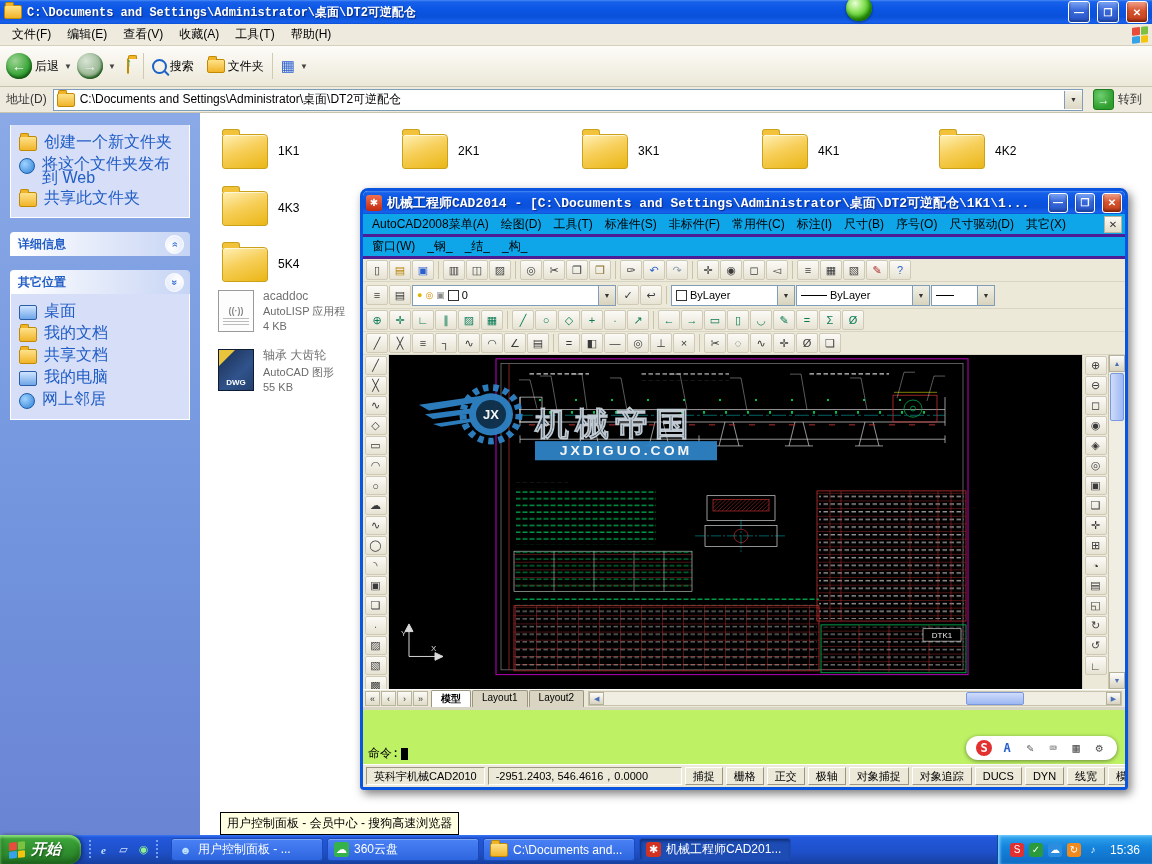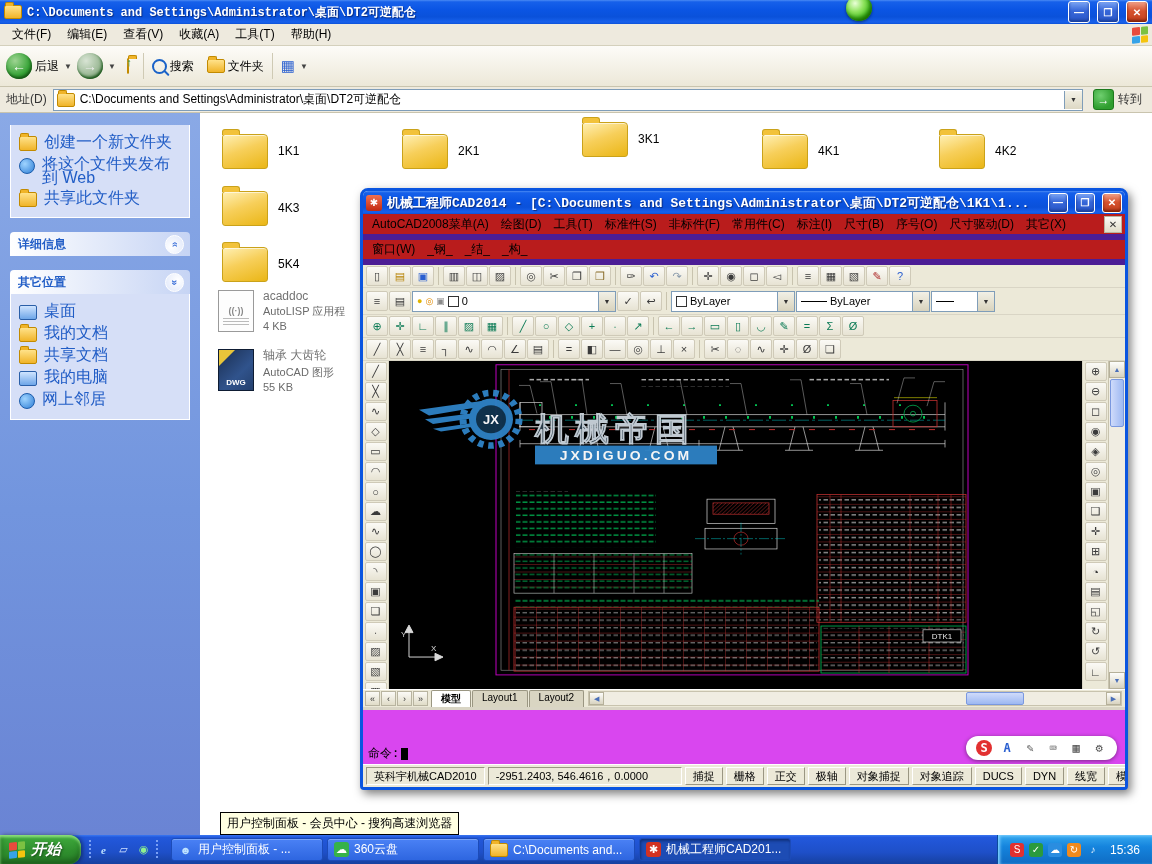--- a/index.html
+++ b/index.html
@@ -100,22 +100,22 @@
   
   #cadwin{position:absolute;left:360px;top:188px;width:768px;height:602px;z-index:10;
     border:3px solid #0a55e0;border-radius:8px 8px 4px 4px;background:#ece9d8;
     box-shadow:3px 4px 10px rgba(0,0,0,.5);display:flex;flex-direction:column;overflow:hidden;box-sizing:border-box;}
   .cad-title{height:23px;flex:none;display:flex;align-items:center;gap:5px;padding:0 3px;border-radius:4px 4px 0 0;
     background:linear-gradient(180deg,#4a8af4 0%,#1660ea 8%,#0b55e4 40%,#0a51da 70%,#1861ec 92%,#0d52d8 100%);}
   .cad-title .xp-title-text{font-size:13px;}
   .cad-title .wbtn{width:18px;height:18px;}
   .appicon{width:16px;height:16px;flex:none;border-radius:3px;background:linear-gradient(#f07050,#c22810);
     color:#fff;font-size:10px;display:flex;align-items:center;justify-content:center;}
-  .cad-menubar{height:20px;flex:none;display:flex;align-items:center;background:#b91c1c;
-    border-bottom:6px solid #4c1d95;font-size:12px;color:#000;padding:0 3px;}
+  .cad-menubar{height:20px;flex:none;display:flex;align-items:center;background:#0ea5e9;
+    border-bottom:3px solid #4c1d95;font-size:12px;color:#000;padding:0 3px;}
   .cad-menubar .mitem{padding:1px 6px;white-space:nowrap;}
   .doc-close{margin-left:auto;width:16px;height:15px;display:flex;align-items:center;justify-content:center;
     font-size:10px;color:#333;border:1px solid #b8b4a0;background:linear-gradient(#fbfaf6,#e0dcc8);}
   .cadtb{flex:none;display:flex;align-items:center;background:#ece9d8;border-bottom:1px solid #d9d5c5;
     padding:1px 3px;gap:1px;overflow:hidden;}
   .tbtn{width:20px;height:18px;flex:none;display:flex;align-items:center;justify-content:center;font-size:11px;
     color:#3a3a3a;background:linear-gradient(#fbfaf6,#e7e3d3);border:1px solid #cfcab8;border-radius:2px;cursor:pointer;}
   .tbsep{width:1px;height:18px;background:#c8c3ae;margin:0 3px;flex:none;}
   .combo{height:19px;flex:none;background:#fff;border:1px solid #7f9db9;display:flex;align-items:center;
     font-size:11px;color:#000;padding-left:4px;gap:3px;overflow:hidden;}
@@ -143,21 +143,21 @@
     color:#333;background:linear-gradient(#fbfaf6,#e0dcc8);border:1px solid #b8b4a0;margin-right:1px;}
   .cadtab{padding:1px 9px;border:1px solid #9a9682;border-bottom:none;background:#d9d5c2;margin-right:1px;
     border-radius:2px 2px 0 0;cursor:pointer;white-space:nowrap;}
   .cadtab.active{background:#fff;font-weight:bold;}
   .hscroll{flex:1;height:13px;margin:0 3px;display:flex;align-items:center;background:#f0ede2;
     border:1px solid #c8c3ae;}
   .hthumb{width:56px;height:11px;margin-left:68%;background:linear-gradient(#cfdbfa,#9db8f2);
     border:1px solid #7a98df;border-radius:2px;}
   .harrow{width:13px;height:11px;flex:none;display:flex;align-items:center;justify-content:center;font-size:7px;
     color:#4a6fb8;background: linear-gradient(#fdfdfb,#d8d3c0);border:1px solid #b5b09a;}
-  .cad-cmd{height:50px;flex:none;background:#d946ef;border-top:3px solid #d9d5c5;position:relative;
+  .cad-cmd{height:50px;flex:none;background:#bef264;border-top:3px solid #d9d5c5;position:relative;
     font-family:"DejaVu Sans Mono",monospace;font-size:12px;color:#000;
     display:flex;flex-direction:column;justify-content:flex-end;padding:2px 5px;}
   .cursor{display:inline-block;width:7px;height:12px;background:#000;vertical-align:middle;margin-left:2px;}
   .sogoubar{position:absolute;right:8px;bottom:4px;height:24px;background:#fff;border-radius:12px;
     box-shadow:0 1px 4px rgba(0,0,0,.45);display:flex;align-items:center;gap:7px;padding:0 10px;}
   .sg-ico{width:16px;height:16px;display:flex;align-items:center;justify-content:center;font-size:12px;
     font-weight:bold;border-radius:3px;}
   .cad-status{height:22px;flex:none;display:flex;align-items:center;gap:3px;padding:0 3px;background:#ece9d8;
     border-top:1px solid #fff;font-size:11px;color:#000;overflow:hidden;white-space:nowrap;}
   .scell{height:16px;display:flex;align-items:center;padding:0 7px;flex:none;
@@ -309,21 +309,21 @@
         </div>
       <div class="filearea" id="filearea">
           <div class="tile" style="left: 22px; top: 16px;">
             <span class="bigfolder"></span>
             <span class="tile-label">1K1</span>
           </div>
           <div class="tile" style="left: 202px; top: 16px;">
             <span class="bigfolder"></span>
             <span class="tile-label">2K1</span>
           </div>
-          <div class="tile" style="left: 382px; top: 4px;">
+          <div class="tile" style="left: 382px; top: 16px;">
             <span class="bigfolder"></span>
             <span class="tile-label">3K1</span>
           </div>
           <div class="tile" style="left: 562px; top: 16px;">
             <span class="bigfolder"></span>
             <span class="tile-label">4K1</span>
           </div>
           <div class="tile" style="left: 739px; top: 16px;">
             <span class="bigfolder"></span>
             <span class="tile-label">4K2</span>

